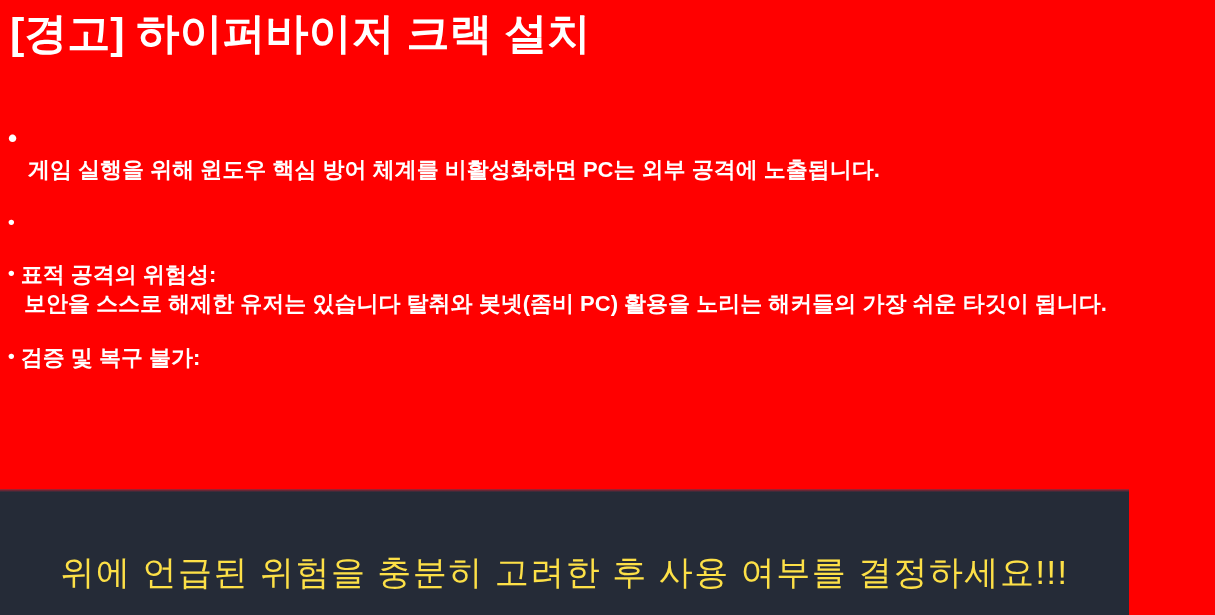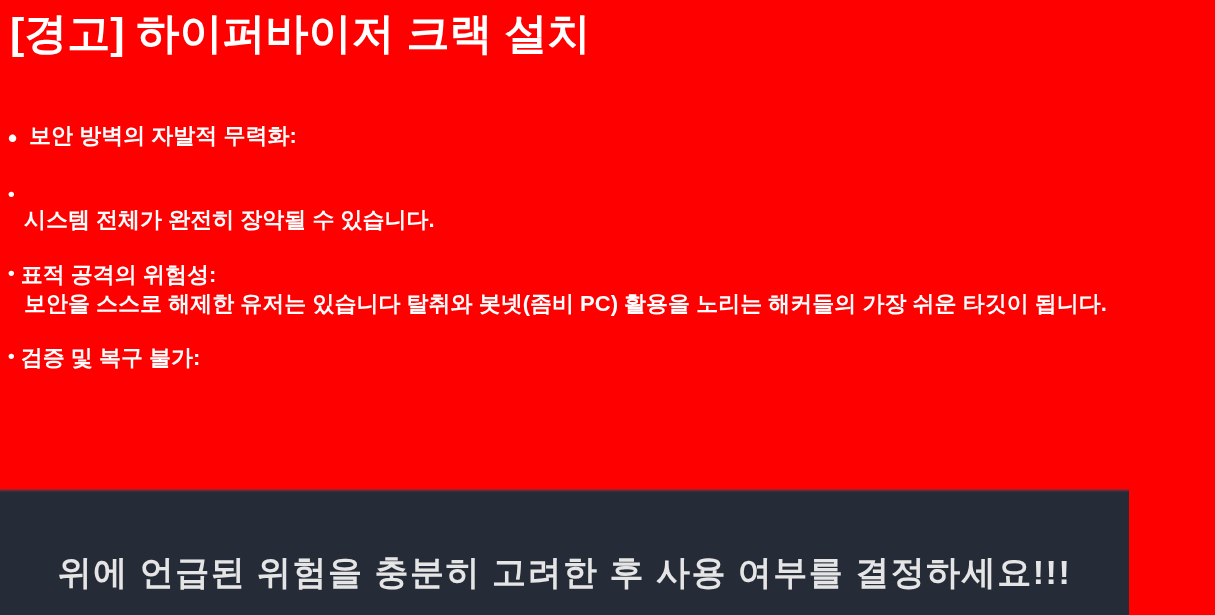--- a/index.html
+++ b/index.html
@@ -115,23 +115,23 @@
   
   .footer-panel {
     flex: 1 1 auto;
     background: #252b37;
     display: flex;
     align-items: center;
     justify-content: center;
   }
 
   .footer-cta {
-    color: #e5e5e5;
+    color: #fde047;
     font-size: 34px;
-    font-weight: 700;
+    font-weight: 400;
     letter-spacing: 1.5px;
     line-height: 1.2;
     white-space: nowrap;
     margin: 0;
     padding-top: 38px;
   }
 </style>
 </head>
 <body>
 
@@ -139,29 +139,28 @@
 
   <section class="warning-panel">
 
     <h1 class="warning-title">[경고] 하이퍼바이저 크랙 설치</h1>
 
     <ul class="bullet-list">
 
       <li class="bullet-item first">
         <div class="bullet-head">
           <span class="bullet-dot">•</span>
-          <span class="bullet-head-text">보안 방벽의 자발적 무력화:</span>
         </div>
+        <div class="bullet-line">게임 실행을 위해 윈도우 핵심 방어 체계를 비활성화하면 PC는 외부 공격에 노출됩니다.</div>
       </li>
 
       <li class="bullet-item tight">
         <div class="bullet-head">
           <span class="bullet-dot">•</span>
         </div>
-        <div class="bullet-line">시스템 전체가 완전히 장악될 수 있습니다.</div>
       </li>
 
       <li class="bullet-item tight">
         <div class="bullet-head">
           <span class="bullet-dot">•</span>
           <span class="bullet-head-text">표적 공격의 위험성:</span>
         </div>
         <div class="bullet-line">보안을 스스로 해제한 유저는 있습니다 탈취와 봇넷(좀비 PC) 활용을 노리는 해커들의 가장 쉬운 타깃이 됩니다.</div>
       </li>
 

